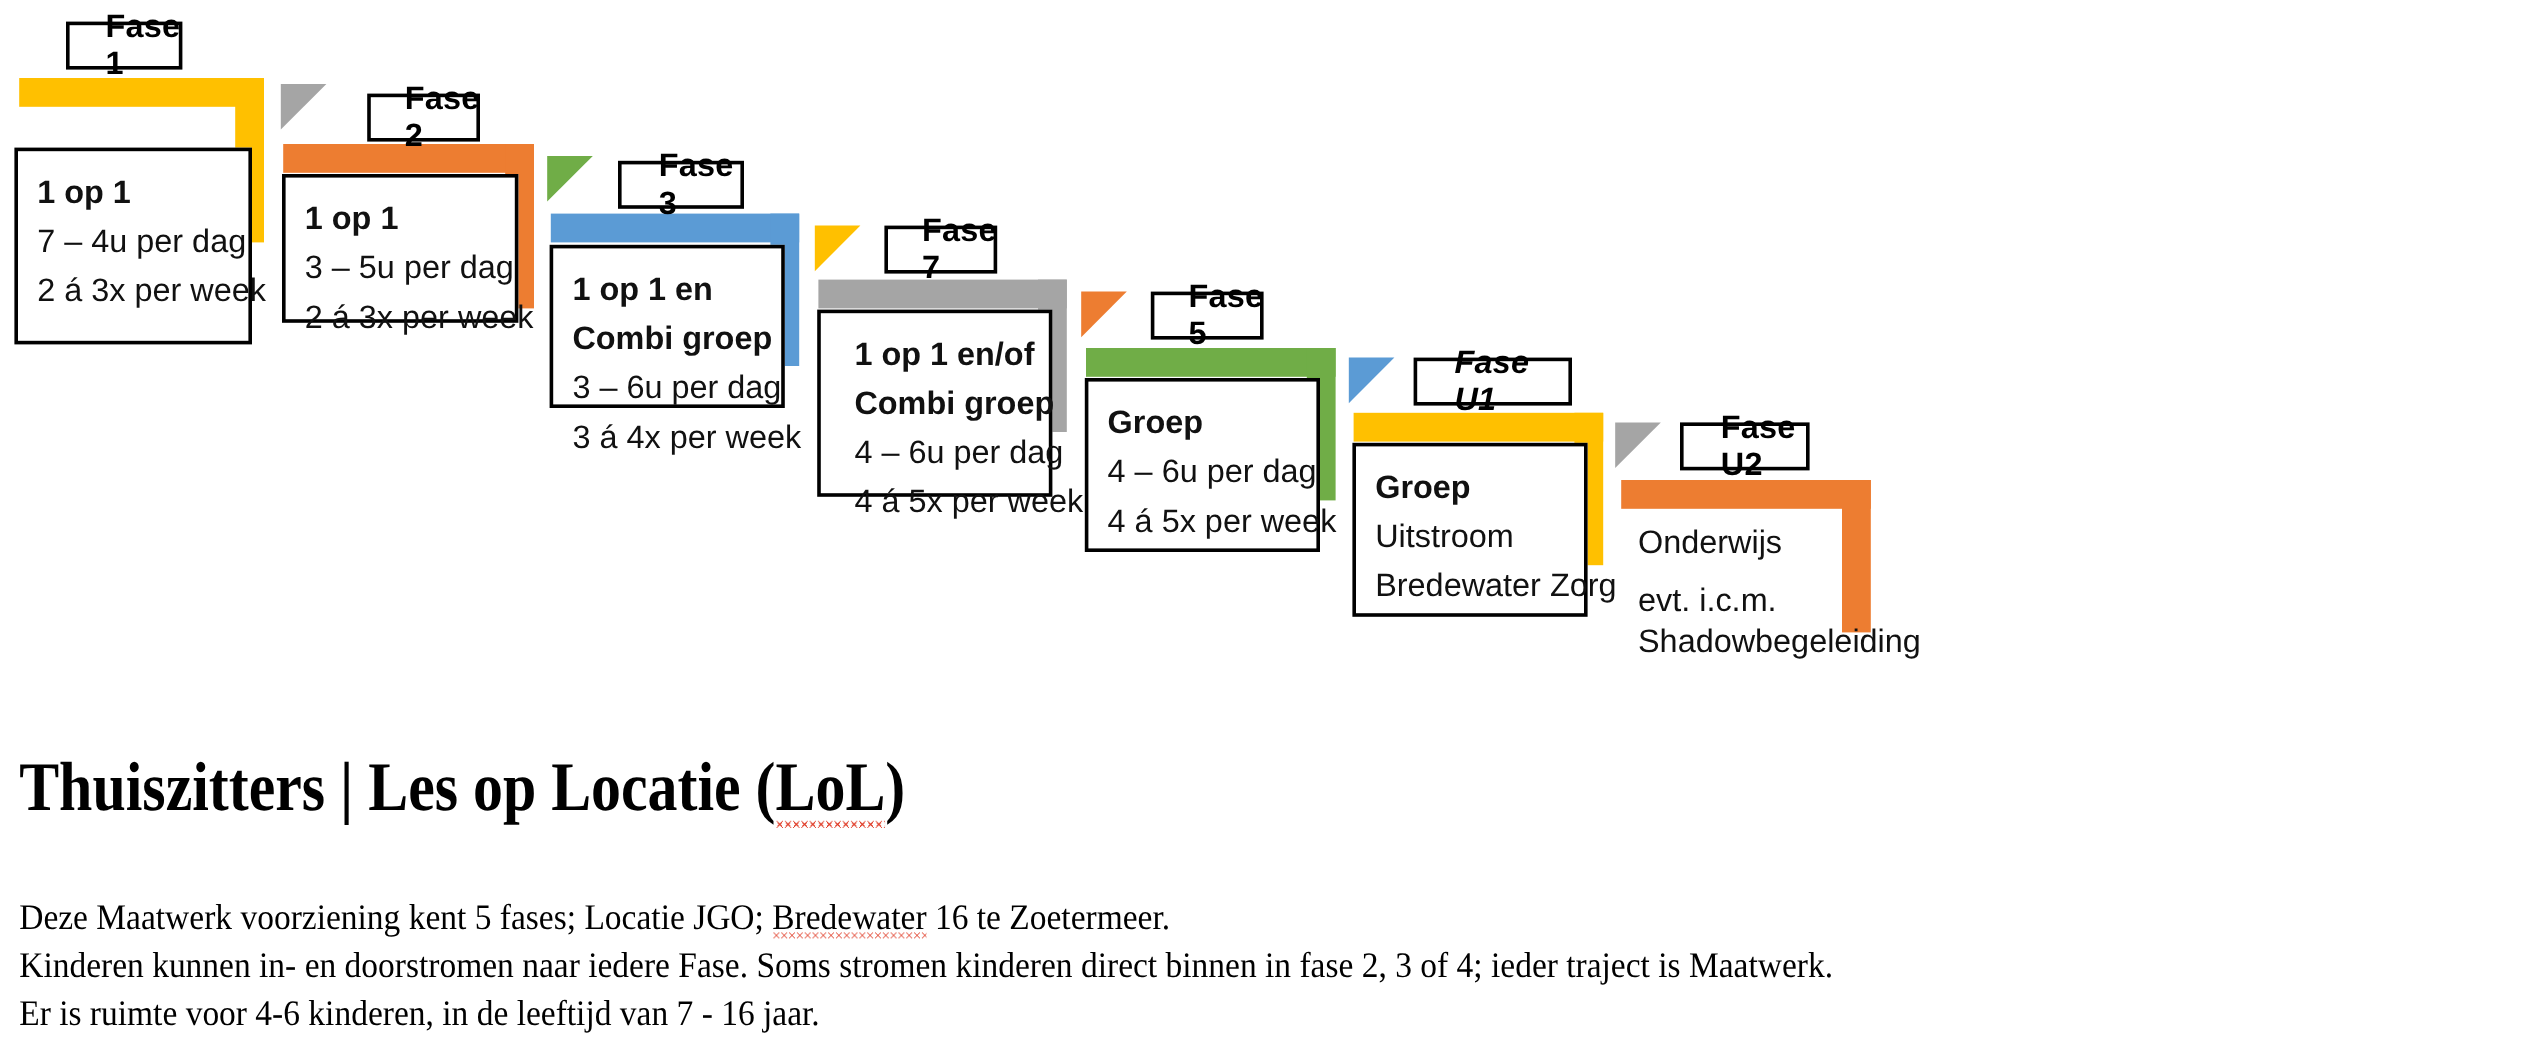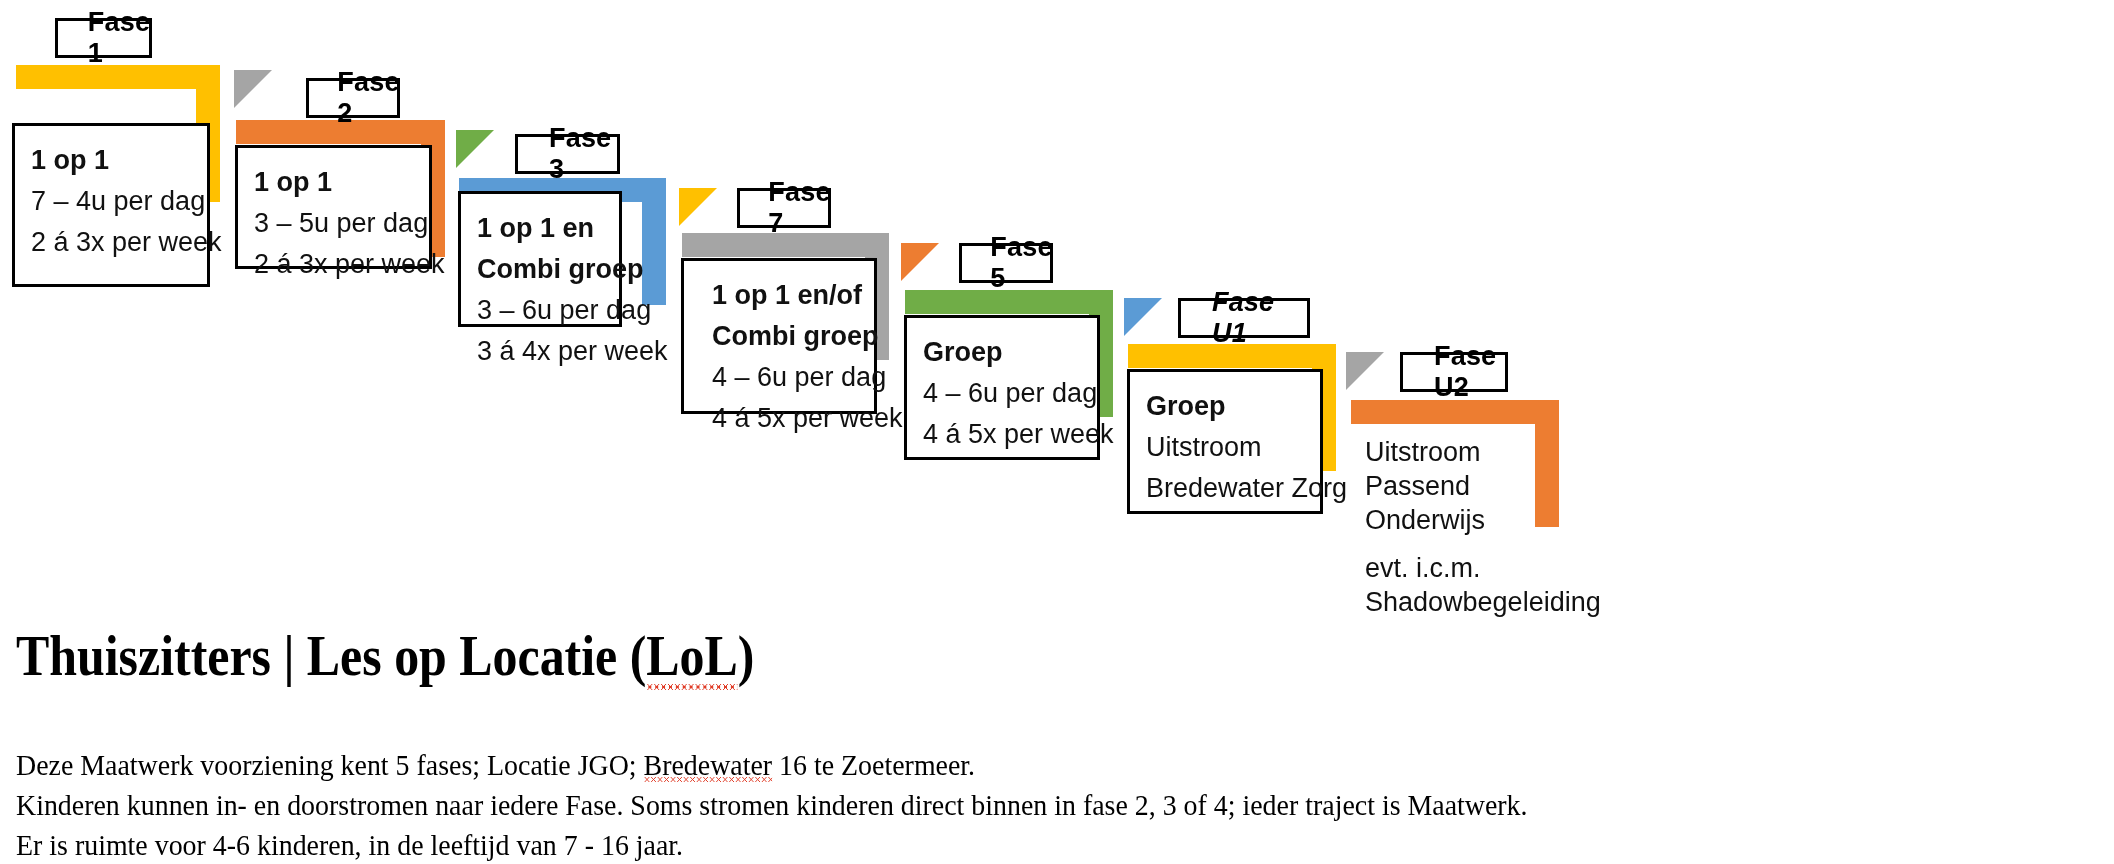--- a/index.html
+++ b/index.html
@@ -135,21 +135,21 @@
   <div class="tri" style="left:456px;top:130px;border-top:38px solid #70AD47;border-right:38px solid transparent;"></div>
   <div class="faselabel" style="left:306px;top:78px;width:94px;height:40px;">
     <span>Fase 2</span>
   </div>
 
   <div class="phase" style="left:459px;top:178px;">
     <div class="lband">
       <div class="bar-top" style="width:207px;background:#5B9BD5;"></div>
       <div class="bar-right" style="left:183px;height:127px;background:#5B9BD5;"></div>
     </div>
-    <div class="card" style="left:-1px;top:13px;width:164px;height:136px;">
+    <div class="card" style="left:-1px;top:26px;width:196px;height:136px;">
       <div class="line b">1 op 1 en</div>
       <div class="line b">Combi groep</div>
       <div class="line">3 – 6u per dag</div>
       <div class="line">3 á 4x per week</div>
     </div>
   </div>
   <div class="tri" style="left:679px;top:188px;border-top:38px solid #FFC000;border-right:38px solid transparent;"></div>
   <div class="faselabel" style="left:515px;top:134px;width:105px;height:40px;">
     <span>Fase 3</span>
   </div>
@@ -202,21 +202,20 @@
   <div class="faselabel" style="left:1178px;top:298px;width:132px;height:40px;font-style:italic;">
     <span>Fase U1</span>
   </div>
 
   <div class="phase" style="left:1351px;top:400px;">
     <div class="lband">
       <div class="bar-top" style="width:208px;background:#ED7D31;"></div>
       <div class="bar-right" style="left:184px;height:127px;background:#ED7D31;"></div>
     </div>
     <div class="card noborder" style="left:0px;top:25px;width:184px;height:130px;">
-      <div class="line wrap">Uitstroom Passend</div>
       <div class="line wrap">Onderwijs</div>
       <div class="spacer"></div>
       <div class="line wrap">evt. i.c.m.</div>
       <div class="line wrap">Shadowbegeleiding</div>
     </div>
   </div>
   <div class="faselabel" style="left:1400px;top:352px;width:108px;height:40px;">
     <span>Fase U2</span>
   </div>
 

